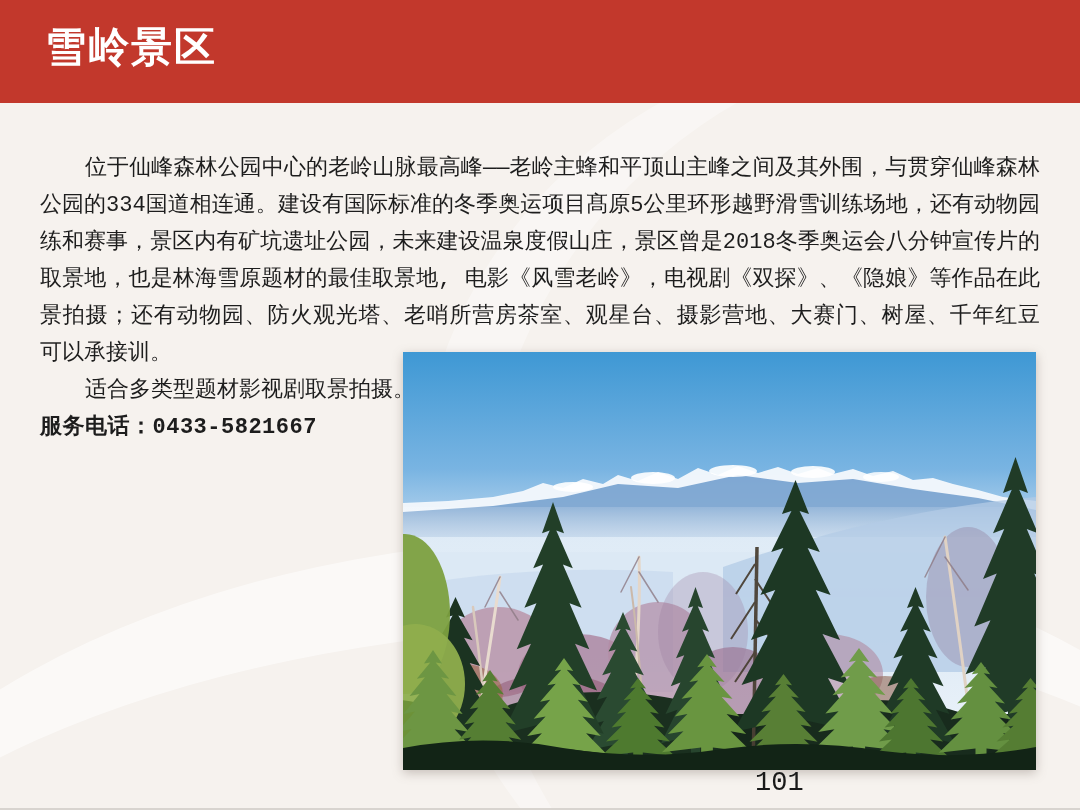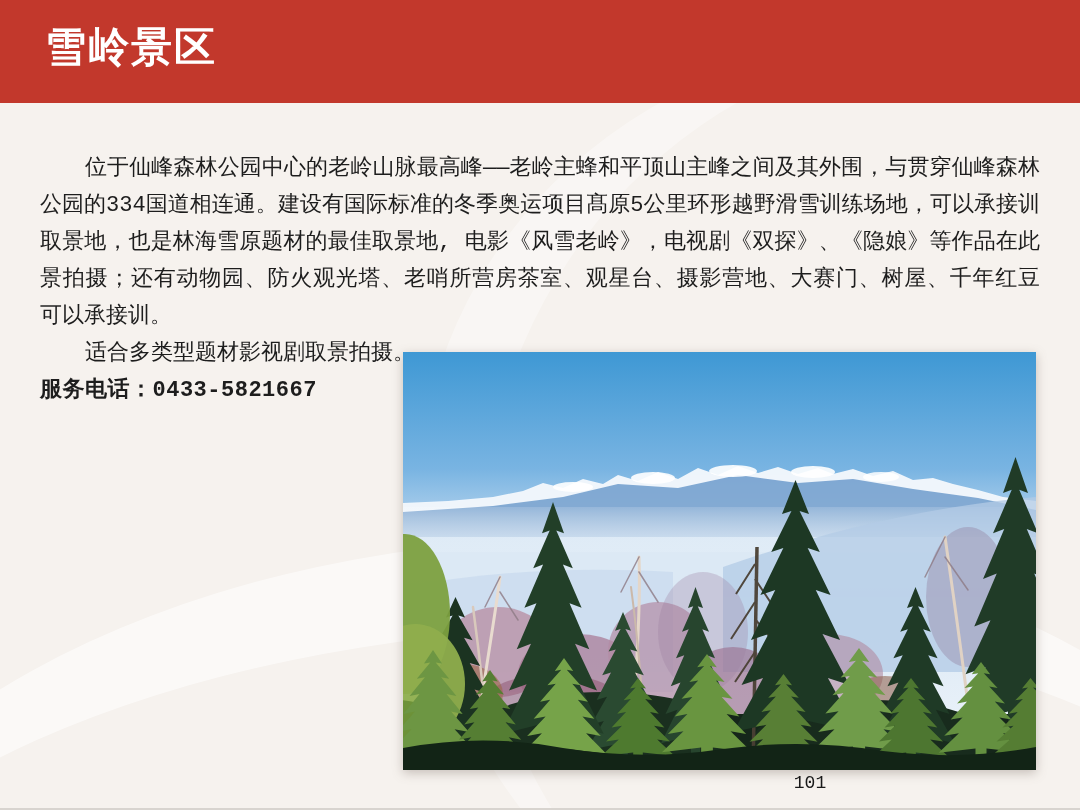--- a/index.html
+++ b/index.html
@@ -38,38 +38,39 @@
   .indent{padding-left:45px;width:955px;}
   .bold{font-weight:700;letter-spacing:.5px;}
   .photo{
     position:absolute;left:403px;top:352px;width:633px;height:418px;
     box-shadow:0 3px 10px rgba(110,95,85,.35);
     background:#cfe3f2;
   }
   .photo svg{display:block;width:633px;height:418px;}
   .page-number{
     position:absolute;left:755px;top:766px;width:110px;height:36px;
-    text-align:center;font-size:18px;line-height:34px;color:#1a1a1a;
+    text-align:left;font-size:27px;line-height:34px;color:#1a1a1a;
   }
 </style>
 </head>
 <body>
 
 <div class="slide">
 
   <div class="swirl1"></div>
   <div class="swirl2"></div>
 
   <header class="banner">
     <h1>雪岭景区</h1>
   </header>
 
   <main class="content">
     <div class="line just indent">位于仙峰森林公园中心的老岭山脉最高峰——老岭主蜂和平顶山主峰之间及其外围，与贯穿仙峰森林</div>
-    <div class="line just">公园的334国道相连通。建设有国际标准的冬季奥运项目髙原5公里环形越野滑雪训练场地，可以承接训</div>
+    <div class="line just">公园的334国道相连通。建设有国际标准的冬季奥运项目髙原5公里环形越野滑雪训练场地，还有动物园</div>
+    <div class="line just">练和赛事，景区内有矿坑遗址公园，未来建设温泉度假山庄，景区曾是2018冬季奥运会八分钟宣传片的</div>
     <div class="line just">取景地，也是林海雪原题材的最佳取景地, 电影《风雪老岭》，电视剧《双探》、《隐娘》等作品在此取</div>
     <div class="line just">景拍摄；还有动物园、防火观光塔、老哨所营房茶室、观星台、摄影营地、大赛门、树屋、千年红豆杉、</div>
     <div class="line">可以承接训。</div>
     <div class="line indent">适合多类型题材影视剧取景拍摄。</div>
     <div class="line bold">服务电话：0433-5821667</div>
   </main>
 
   <figure class="photo" style="margin:0">
     <svg viewBox="0 0 633 418" xmlns="http://www.w3.org/2000/svg">
       <defs>

